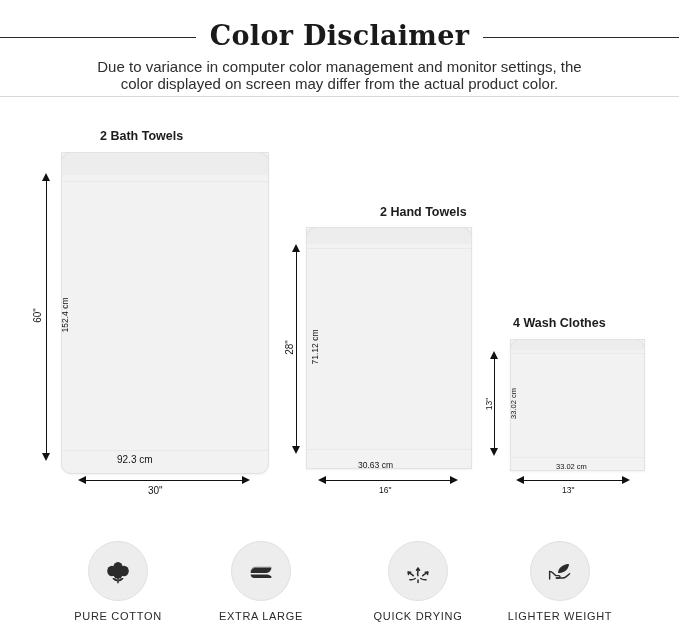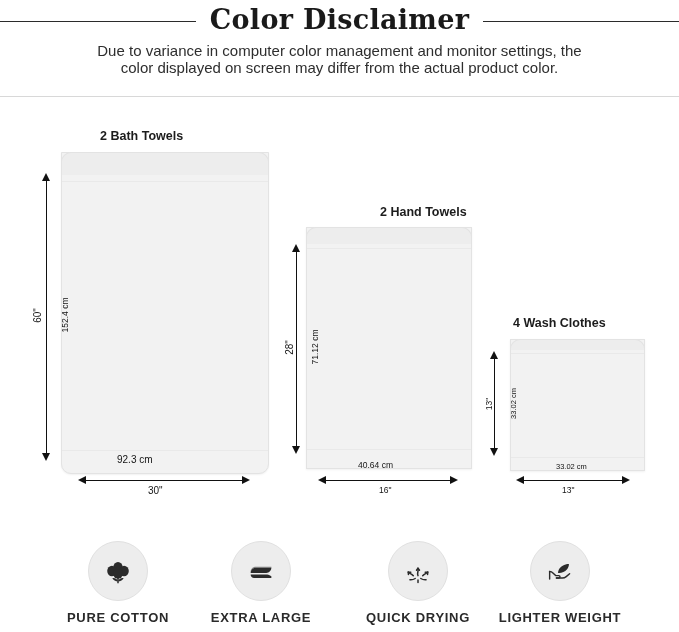--- a/index.html
+++ b/index.html
@@ -12,21 +12,21 @@
     height: 632px;
     position: relative;
     font-family: "Liberation Sans", sans-serif;
     color: #1a1a1a;
     overflow: hidden;
   }
 
   
   .header {
     position: absolute;
-    top: 0;
+    top: 16px;
     left: 0;
     width: 679px;
     height: 96px;
   }
   .title-row {
     position: absolute;
     top: 2px;
     left: 0;
     width: 679px;
     height: 34px;
@@ -197,22 +197,22 @@
     margin: 0 auto;
     border-radius: 50%;
     background: #ededed;
     border: 1px solid #e0e0e0;
     display: flex;
     align-items: center;
     justify-content: center;
   }
   .feature .flabel {
     margin-top: 9px;
-    font-size: 13px;
-    font-weight: bold;
+    font-size: 11px;
+    font-weight: normal;
     letter-spacing: 0.7px;
     color: #2a2a2a;
   }
   .feature svg { display: block; }
 </style>
 </head>
 <body>
 
 <div class="header">
   <div class="title-row">
@@ -250,21 +250,21 @@
   <div class="towel" style="left:306px; top:131px; width:164px; height:240px;">
     <div class="cap" style="height:16px;"></div>
     <div class="band-top" style="top:20px;"></div>
     <div class="band-bottom" style="bottom:18px;"></div>
   </div>
 
   <div class="dim-v" style="left:296px; top:155px; height:196px;"></div>
   <div class="dim-text vert" style="left:259px; top:246px; width:60px; text-align:center;">28"</div>
   <div class="dim-text vert small" style="left:285px; top:246px; width:60px; text-align:center;">71.12 cm</div>
 
-  <div class="dim-text small" style="left:358px; top:364px;">40.64 cm</div>
+  <div class="dim-text small" style="left:358px; top:364px;">30.63 cm</div>
   <div class="dim-h" style="left:325px; top:384px; width:126px;"></div>
   <div class="dim-text small" style="left:379px; top:389px;">16"</div>
 
   <div class="item-label" style="left:513px; top:220px;">4 Wash Clothes</div>
 
   <div class="towel" style="left:510px; top:243px; width:133px; height:130px;">
     <div class="cap" style="height:10px;"></div>
     <div class="band-top" style="top:13px;"></div>
     <div class="band-bottom" style="bottom:12px;"></div>
   </div>

